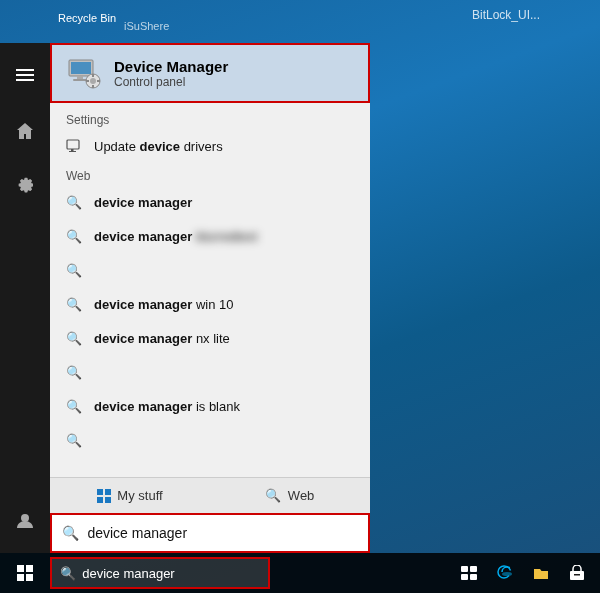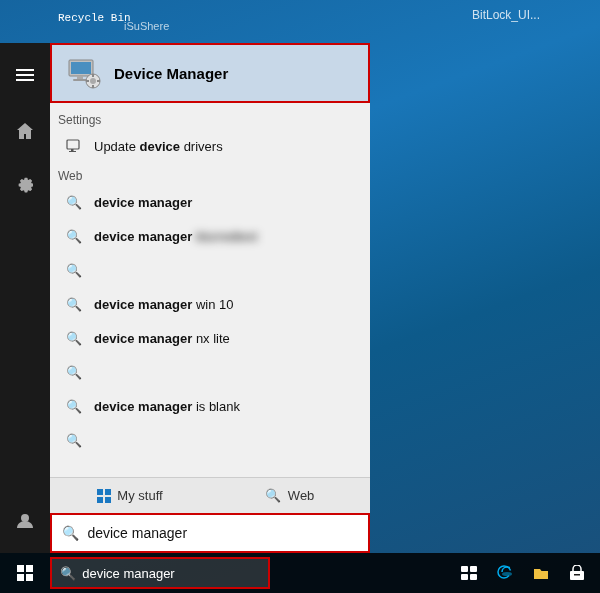--- a/index.html
+++ b/index.html
@@ -144,21 +144,21 @@
     
     .menu-content {
       flex: 1;
       overflow-y: auto;
       padding: 4px 0;
     }
 
     .section-header {
       font-size: 12px;
       color: #555;
-      padding: 6px 8px 2px;
+      padding: 6px 16px 2px;
       font-weight: normal;
     }
 
     .menu-item {
       display: flex;
       align-items: center;
       padding: 5px 12px;
       cursor: pointer;
       min-height: 32px;
     }
@@ -266,21 +266,20 @@
       background: white;
     }
 
     
     .desktop-recycle {
       position: absolute;
       top: 10px;
       left: 60px;
       color: white;
       font-size: 11px;
-      font-family: Liberation Mono, monospace;
     }
 
     .desktop-top-right {
       position: absolute;
       top: 5px;
       right: 80px;
       color: white;
       font-size: 11px;
       margin-left: 48px;
     }
@@ -349,20 +348,21 @@
         <circle cx="27" cy="26" r="7" fill="#e0e0e0" stroke="#888" stroke-width="1"></circle>
         <circle cx="27" cy="26" r="3" fill="#aaa"></circle>
         <rect x="26" y="19" width="2" height="3" fill="#888"></rect>
         <rect x="26" y="30" width="2" height="3" fill="#888"></rect>
         <rect x="20" y="25" width="3" height="2" fill="#888"></rect>
         <rect x="31" y="25" width="3" height="2" fill="#888"></rect>
       </svg>
     </div>
     <div class="top-result-text">
       <div class="title">Device Manager</div>
+      <div class="subtitle">Control panel</div>
     </div>
   </div>
 
   <div class="menu-content">
 
     <div class="section-header">Settings</div>
 
     <div class="menu-item">
       <div class="menu-item-icon">
 

